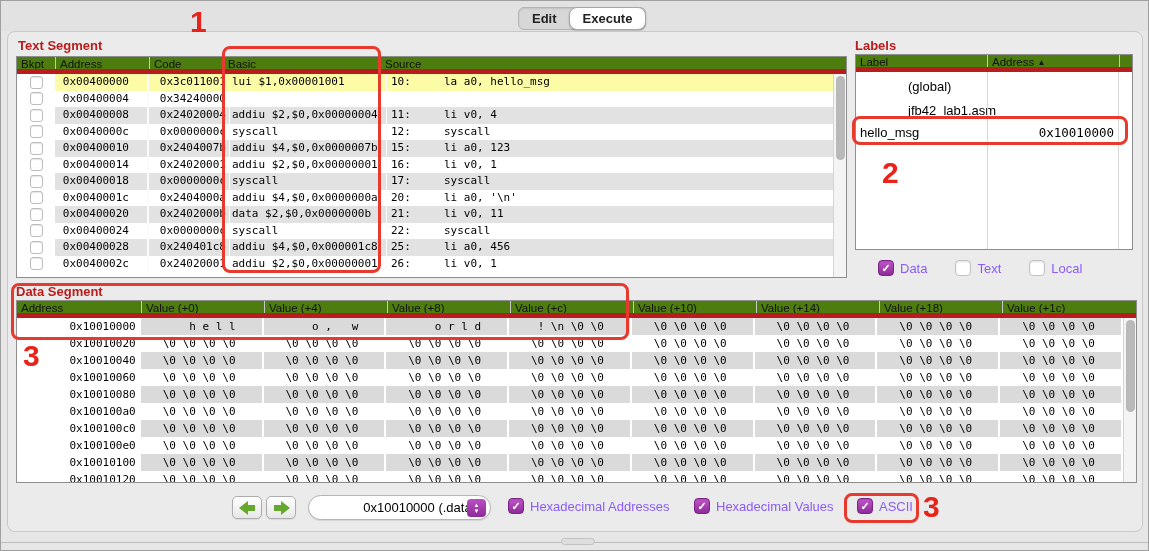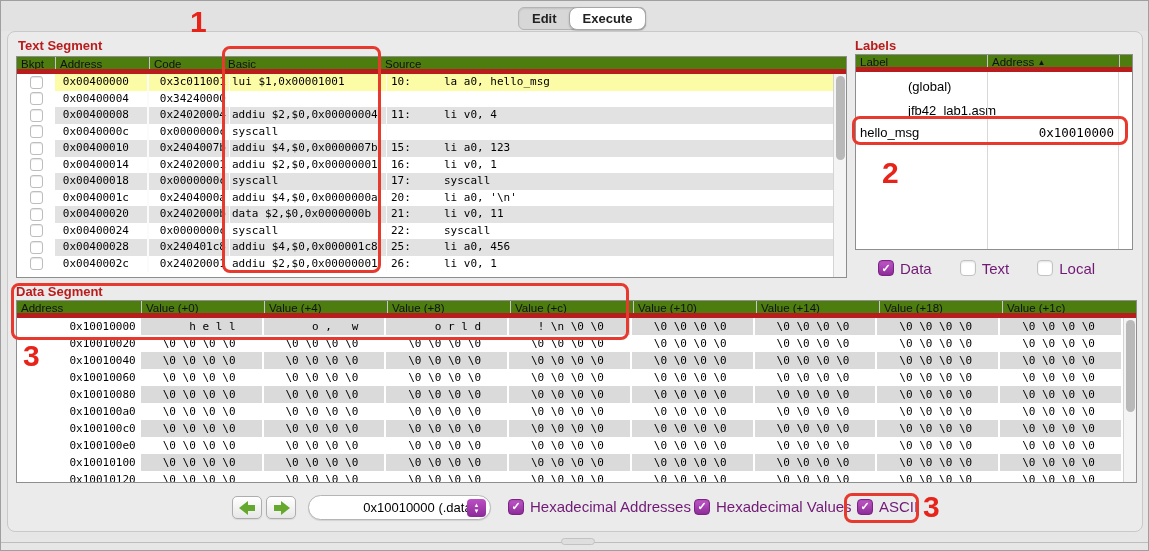--- a/index.html
+++ b/index.html
@@ -53,21 +53,21 @@
   .lentry .lname{flex:1;font-size:13px;padding-left:4px;}
   .lentry .laddr{font-family:"DejaVu Sans Mono",monospace;font-size:12.5px;padding-right:18px;}
   .lab-sep{position:absolute;top:0;bottom:0;width:0;border-left:1px solid #d8d8d8;}
 
   .filters{position:absolute;display:flex;align-items:center;}
   .optgroup{display:flex;align-items:center;position:absolute;}
   .mac-cb2{width:16px;height:16px;border-radius:4px;box-sizing:border-box;display:flex;align-items:center;justify-content:center;
            background:#fff;border:1px solid #c2c2c2;box-shadow:inset 0 1px 2px rgba(0,0,0,.12);}
   .mac-cb2.checked{background:linear-gradient(#c157c9,#8d2c99);border:1px solid #7c2387;
            color:#fff;font-size:11px;font-weight:700;}
-  .opt-label{font-size:15px;color:#701a75;margin-left:6px;white-space:nowrap;}
+  .opt-label{font-size:13px;color:#8b5cf6;margin-left:6px;white-space:nowrap;}
 
   
   .drow{display:flex;height:17px;line-height:17px;}
   .dcell{font-family:"DejaVu Sans Mono",monospace;font-size:11px;white-space:pre;box-sizing:border-box;overflow:hidden;}
   .d-addr{width:124px;text-align:right;padding-right:5px;}
   .d-val{width:123px;text-align:right;padding-right:26px;border-right:2px solid #fff;}
   .drow:nth-child(odd) .d-val{background:#dadada;}
   .dh-addr{width:124px;}
   .dh-val{width:123px;}
 
@@ -141,20 +141,21 @@
             <div class="tcell c-addr">0x00400008</div>
             <div class="tcell c-code">0x24020004</div>
             <div class="tcell c-basic">addiu $2,$0,0x00000004</div>
             <div class="tcell c-src">11:     li v0, 4</div>
           </div>
           <div class="trow">
             <div class="tcell c-bkpt"><span class="mac-cb"></span></div>
             <div class="tcell c-addr">0x0040000c</div>
             <div class="tcell c-code">0x0000000c</div>
             <div class="tcell c-basic">syscall</div>
+            <div class="tcell c-src">12:     syscall</div>
           </div>
           <div class="trow">
             <div class="tcell c-bkpt"><span class="mac-cb"></span></div>
             <div class="tcell c-addr">0x00400010</div>
             <div class="tcell c-code">0x2404007b</div>
             <div class="tcell c-basic">addiu $4,$0,0x0000007b</div>
             <div class="tcell c-src">15:     li a0, 123</div>
           </div>
           <div class="trow">
             <div class="tcell c-bkpt"><span class="mac-cb"></span></div>

